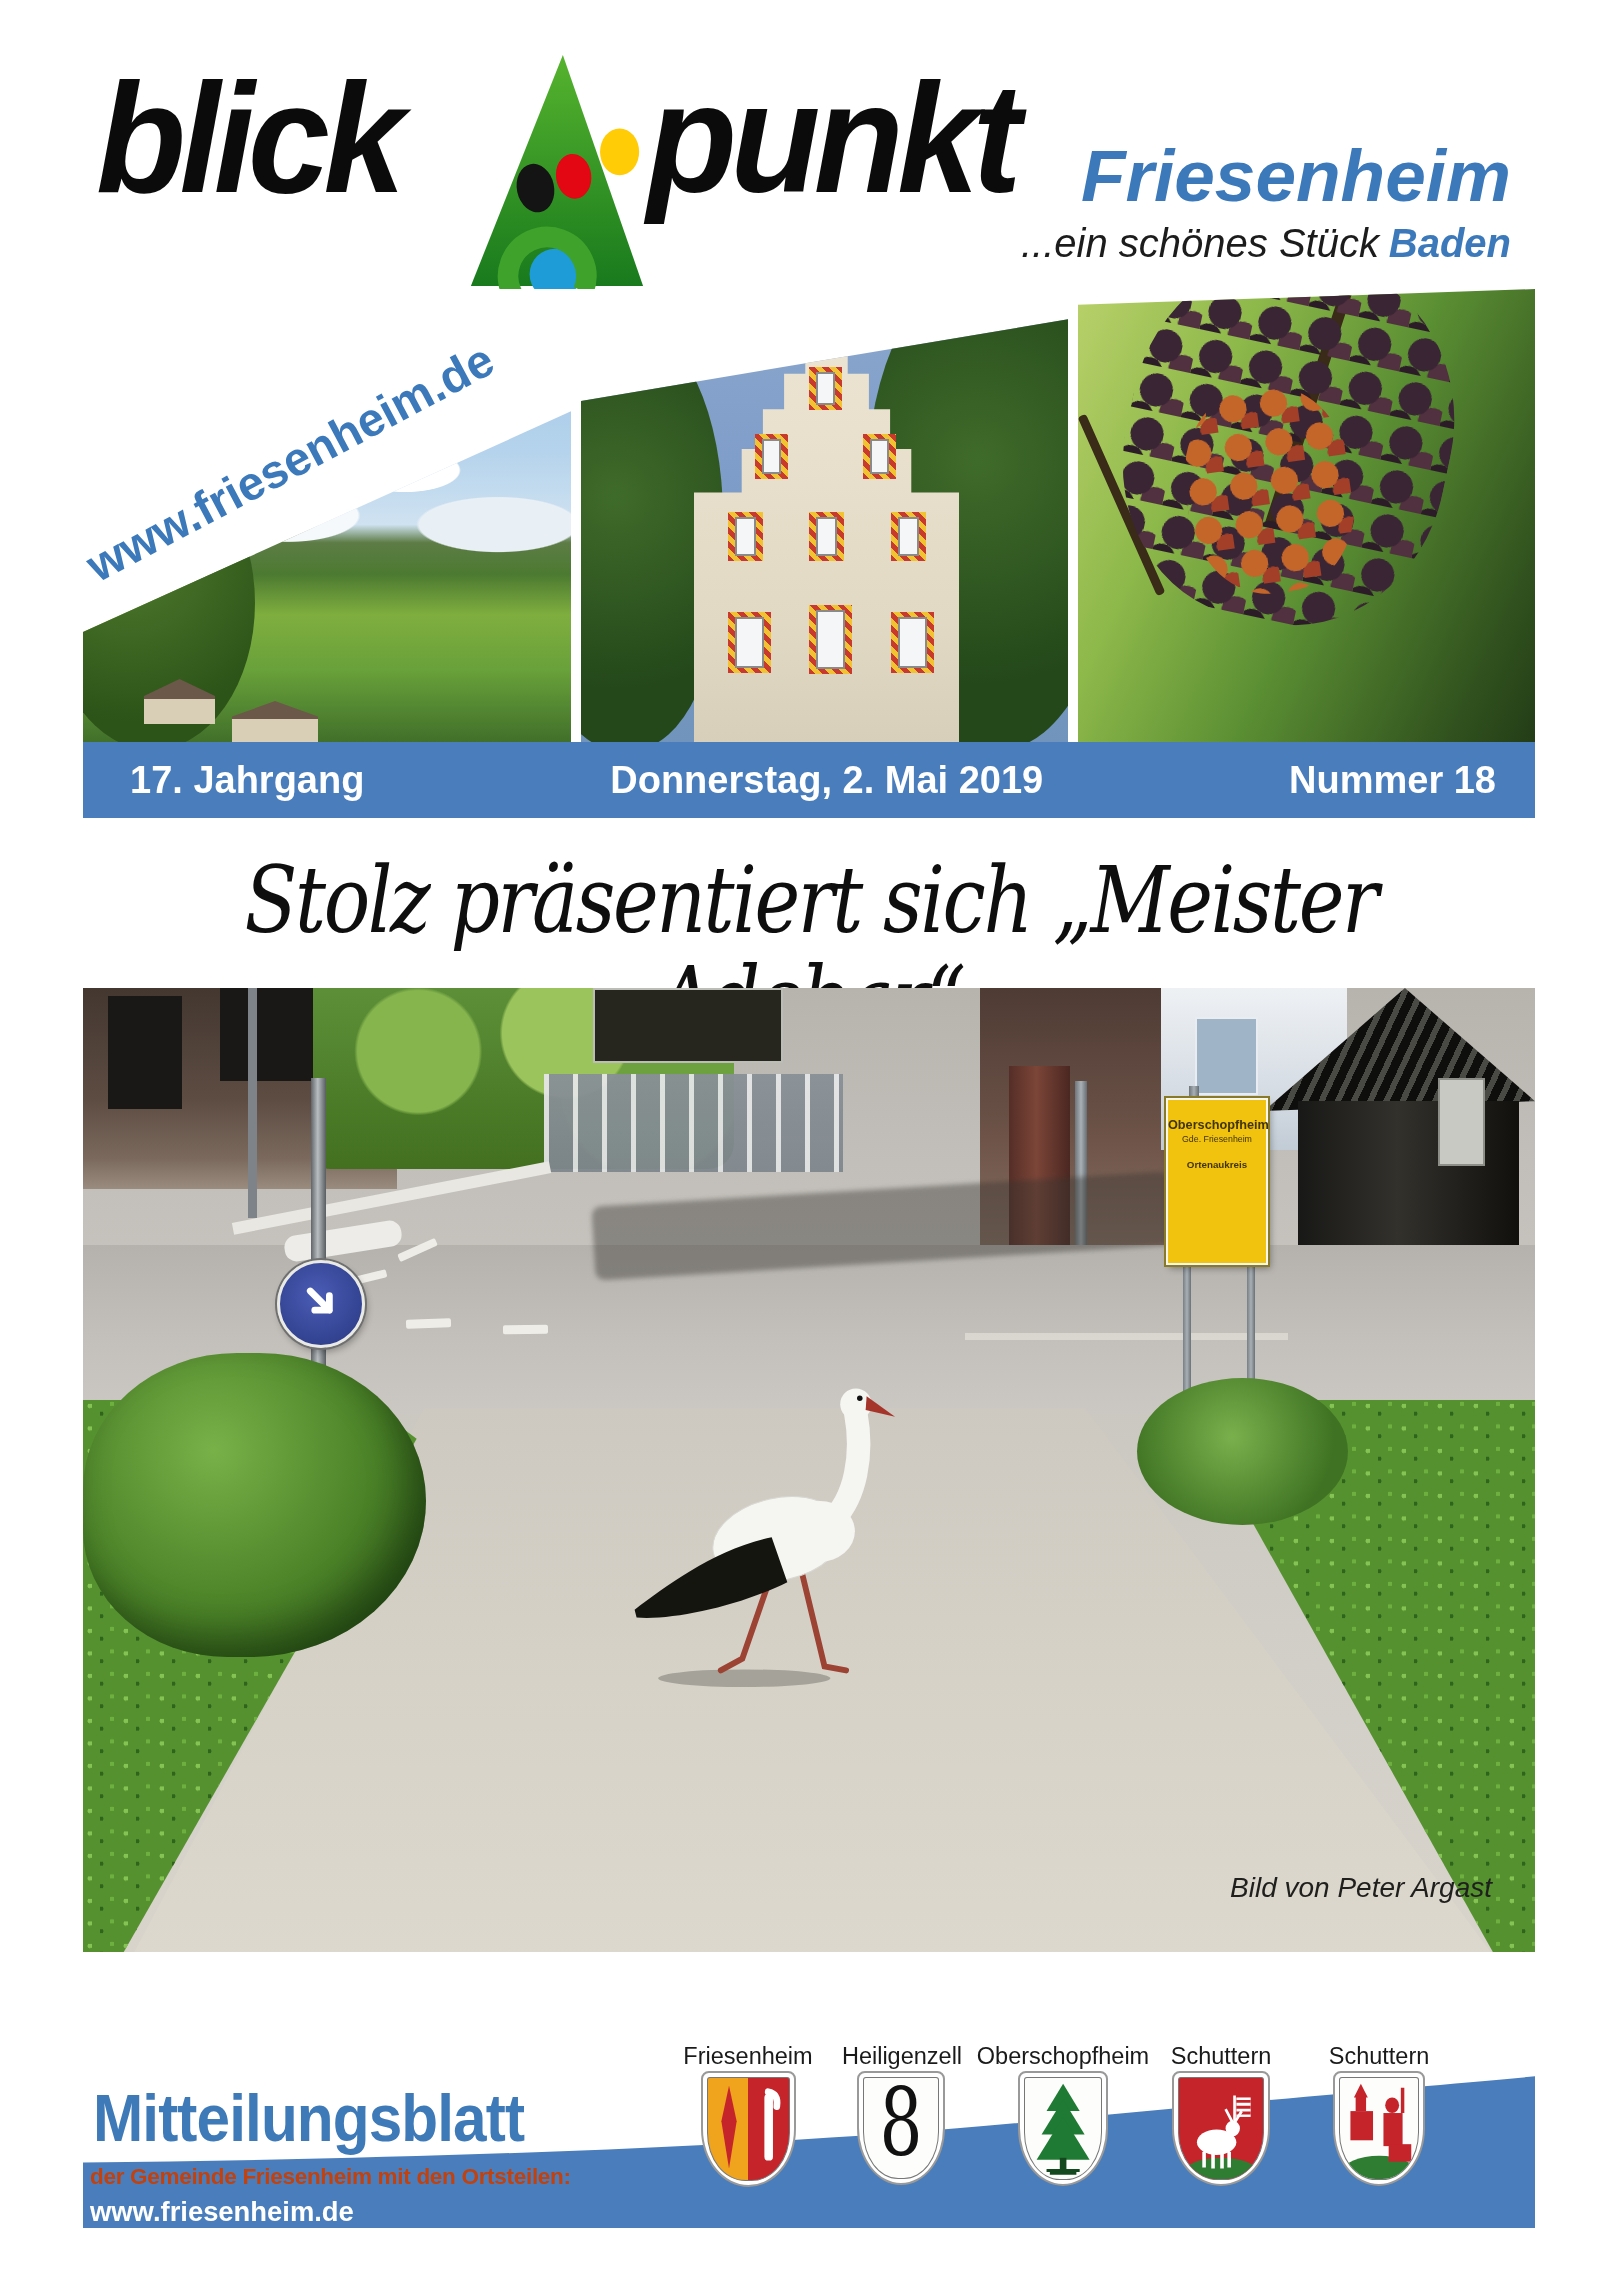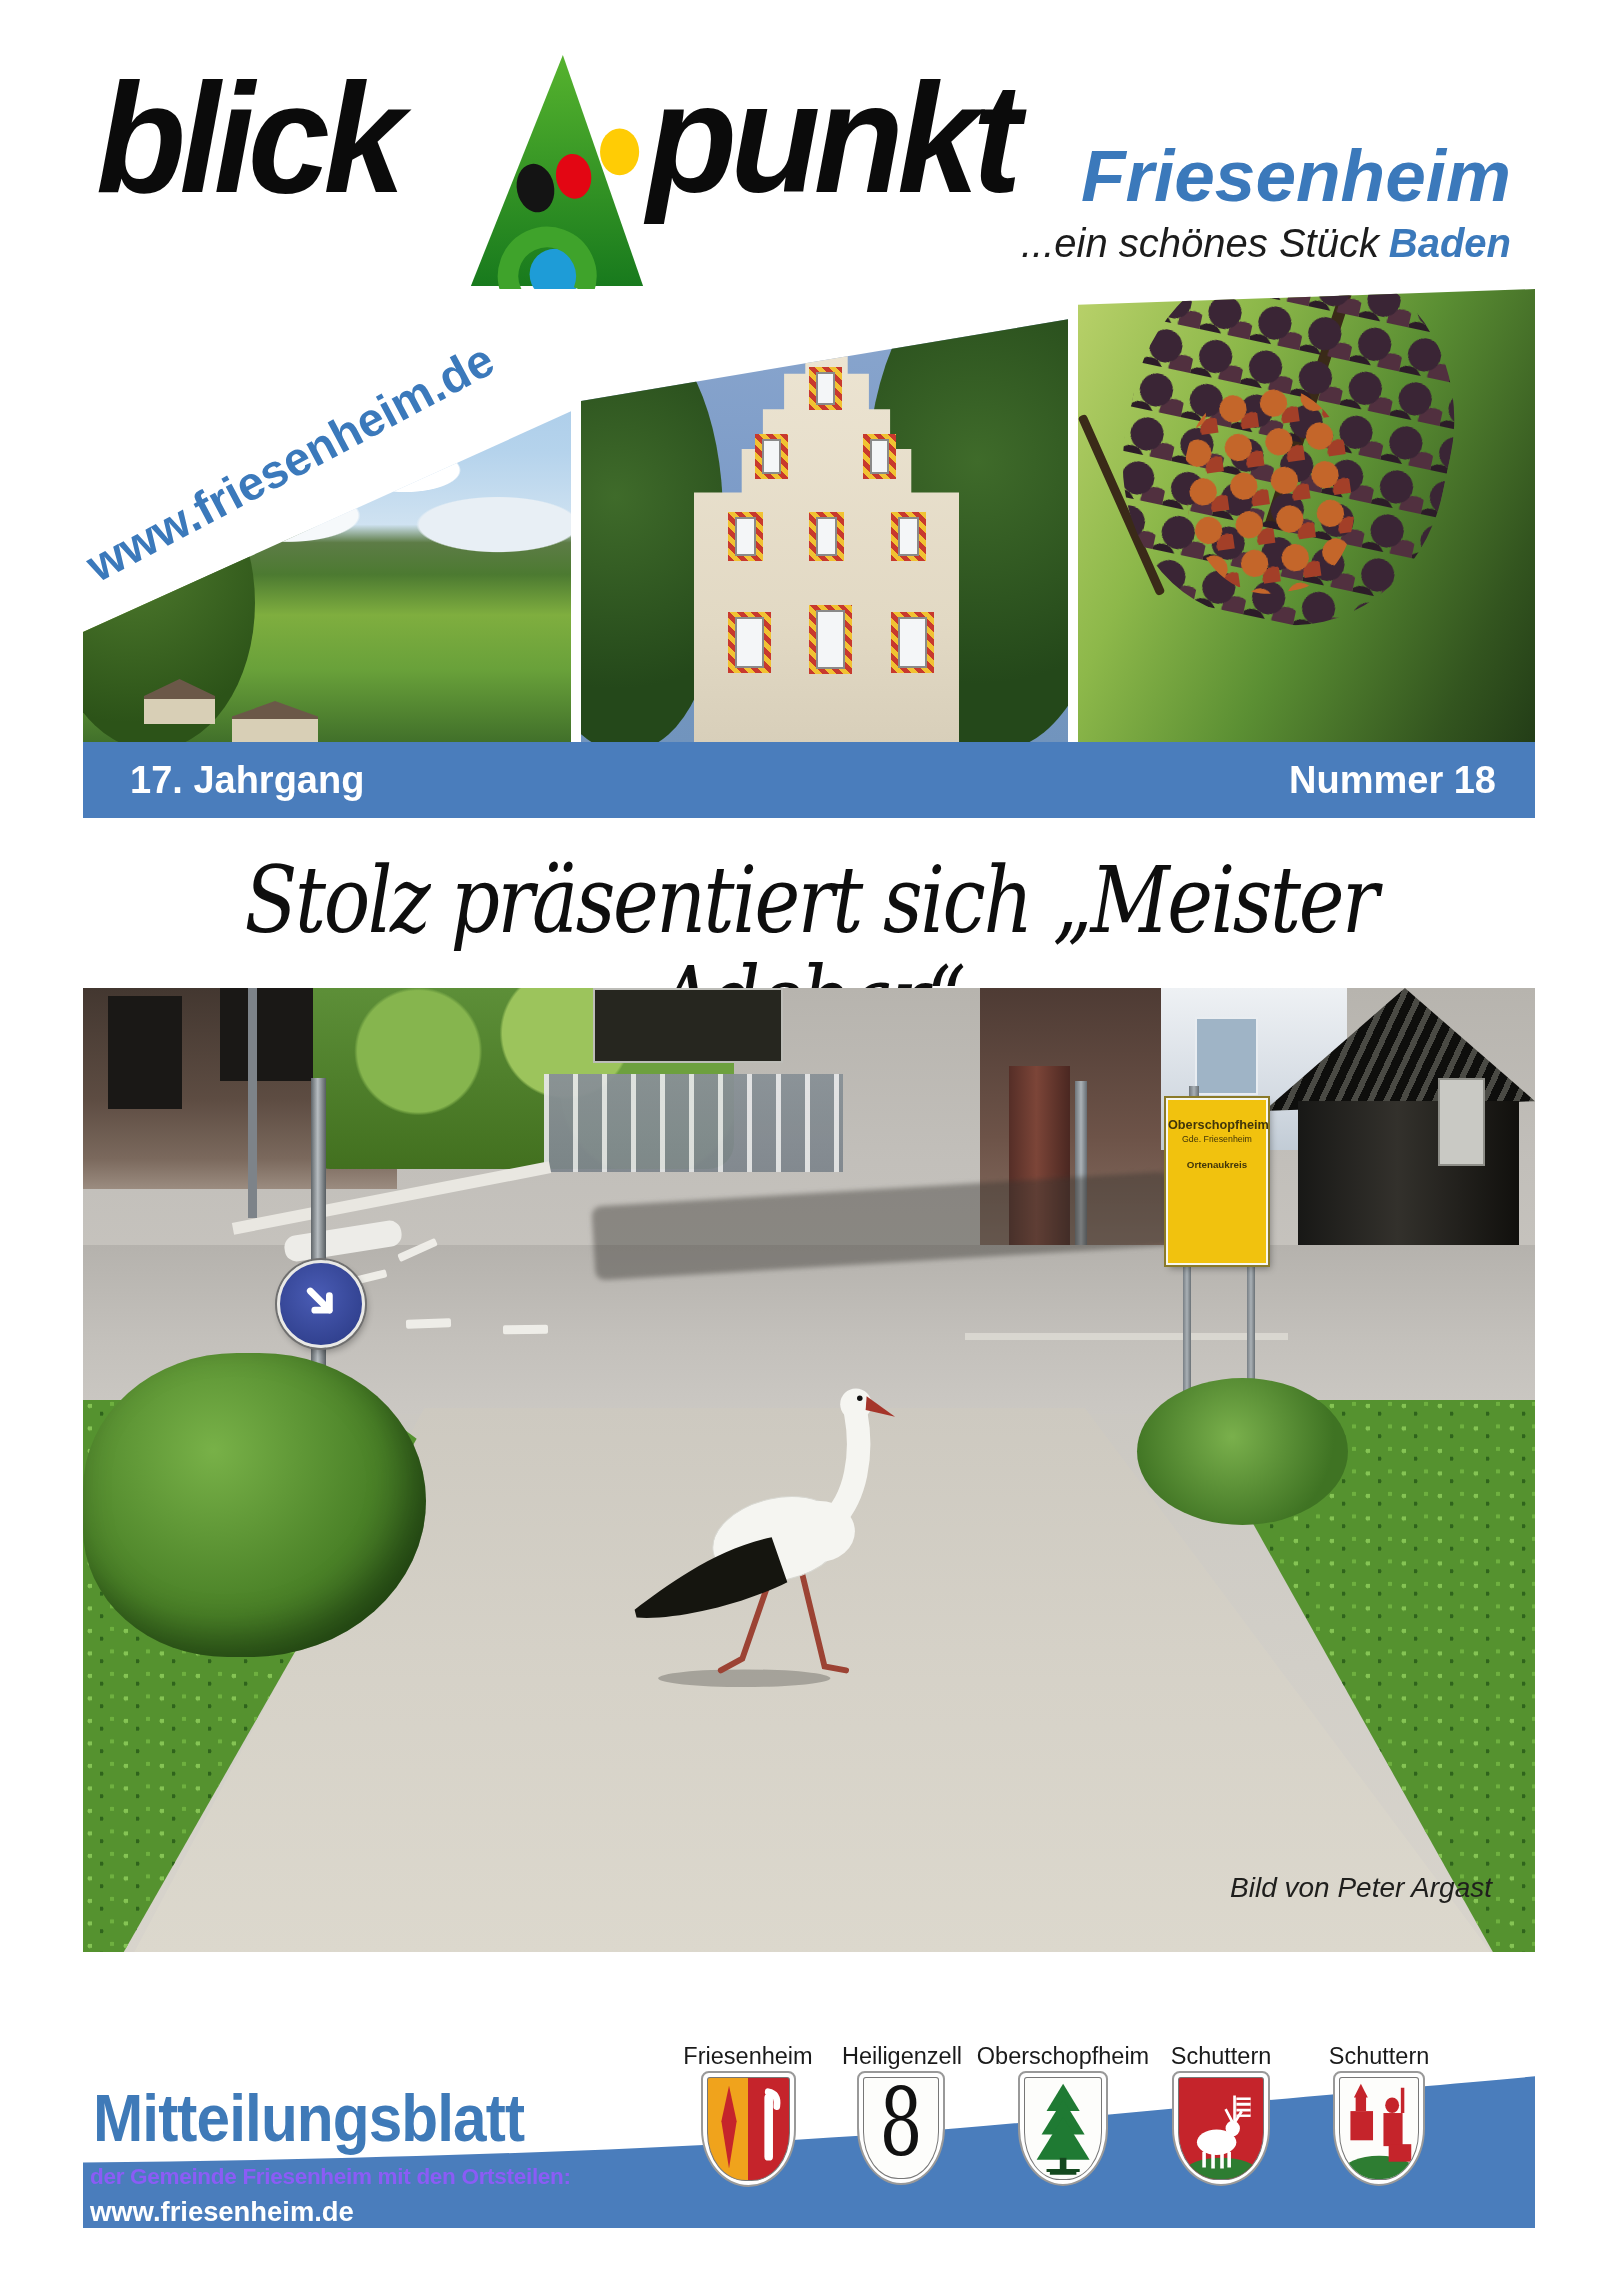--- a/index.html
+++ b/index.html
@@ -156,21 +156,21 @@
       background:radial-gradient(circle at 45% 40%, #4a5cb5, #31418f 75%);
       border:3.9px solid #e9e9e6;box-shadow:0 0 0 2px #707070, 2px 3.9px 7.8px rgba(0,0,0,.3);
       display:flex;align-items:center;justify-content:center;}
   #ph-stork{position:absolute;left:534px;top:365px;width:279px;height:348px;}
   #ph-credit{position:absolute;right:43px;top:884px;font-style:italic;font-size:28px;color:#1f1f1d;}
 
   
   #footer-title{position:absolute;left:93px;top:2084px;font-size:67px;font-weight:bold;color:#3f7ab8;
       letter-spacing:-1px;transform:scaleX(.9);transform-origin:left top;z-index:3;line-height:1;}
   #footer-ribbon{position:absolute;left:83px;top:2044px;z-index:2;}
-  #footer-sub{position:absolute;left:90px;top:2164px;font-size:22.5px;font-weight:bold;color:#8b5cf6;z-index:3;letter-spacing:-0.3px;}
+  #footer-sub{position:absolute;left:90px;top:2164px;font-size:22.5px;font-weight:bold;color:#c2410c;z-index:3;letter-spacing:-0.3px;}
   #footer-www{position:absolute;left:90px;top:2196px;font-size:27.4px;font-weight:bold;color:#fff;z-index:3;}
   .district-label{position:absolute;width:196px;text-align:center;font-size:23.5px;color:#1a1a1a;z-index:4;top:2043px;}
   .shield{position:absolute;top:2071px;background:#fff;border:2px solid #999;border-radius:7.8px 7.8px 50% 50%;
       padding:3.9px;box-sizing:border-box;z-index:4;}
   .sbody{width:100%;height:100%;border-radius:2.9px 2.9px 46% 46%;overflow:hidden;position:relative;
       border:1px solid #777;box-sizing:border-box;}
   #shield-2 .eight{position:absolute;left:0;top:-3.9px;width:100%;text-align:center;
       font-family:"DejaVu Serif",serif;font-size:94px;color:#111;transform:scaleX(.72);line-height:1.05;}
 </style>
 </head>
@@ -247,20 +247,21 @@
     <div class="bphoto" id="bphoto-3">
       <div class="p3-stem" id="p3-stem-a"></div>
       <div class="p3-stem" id="p3-stem-b"></div>
       <div class="p3-cluster" id="p3-grapes-a"></div>
       <div class="p3-cluster" id="p3-grapes-o"></div>
     </div>
   </div>
 
   <div id="issue-bar">
     <span>17. Jahrgang</span>
+    <span>Donnerstag, 2. Mai 2019</span>
     <span>Nummer 18</span>
   </div>
 
   <div id="headline">Stolz präsentiert sich „Meister Adebar“</div>
 
   <div id="main-photo">
     <div id="ph-bldg-left"></div>
     <div class="ph-win" id="ph-win-a"></div>
     <div class="ph-win" id="ph-win-b"></div>
     <div id="ph-hedge"></div>

